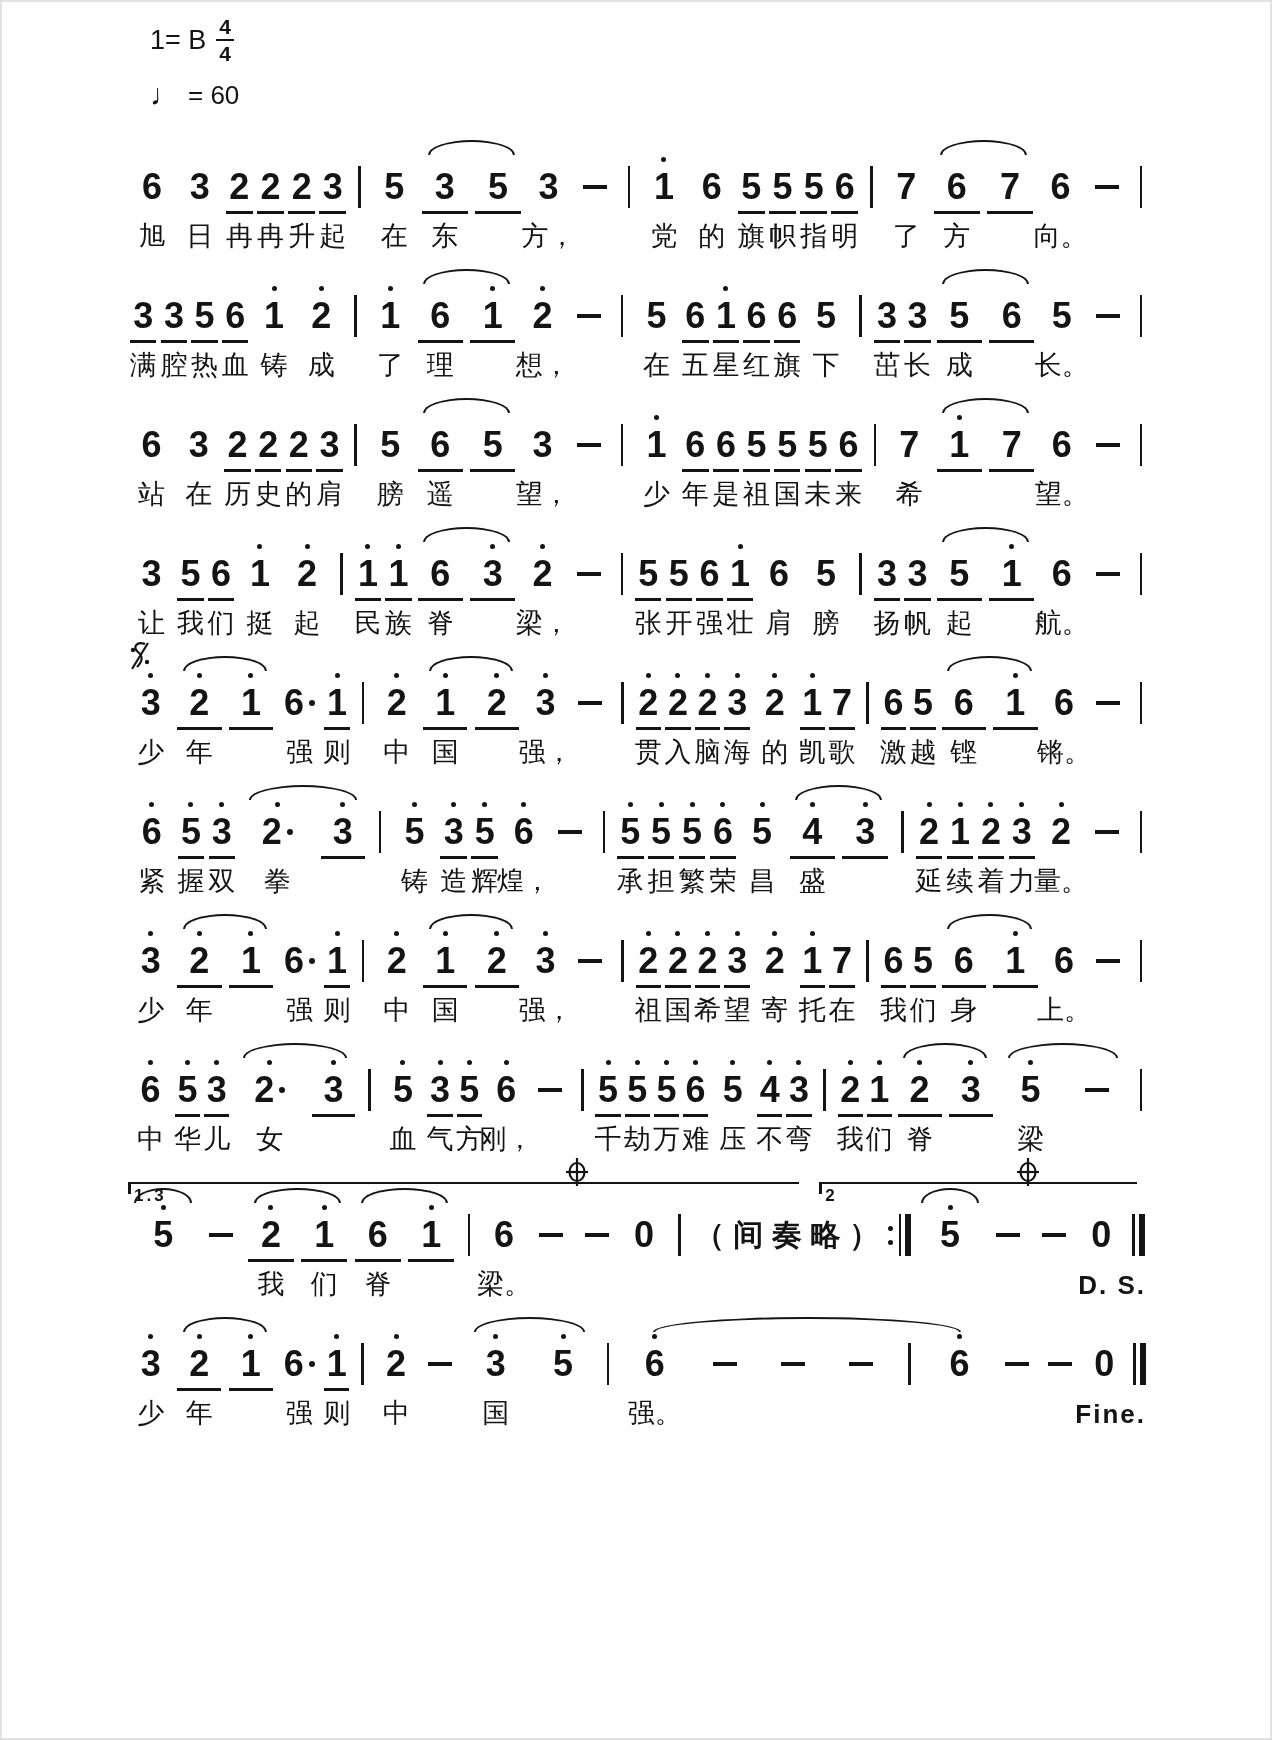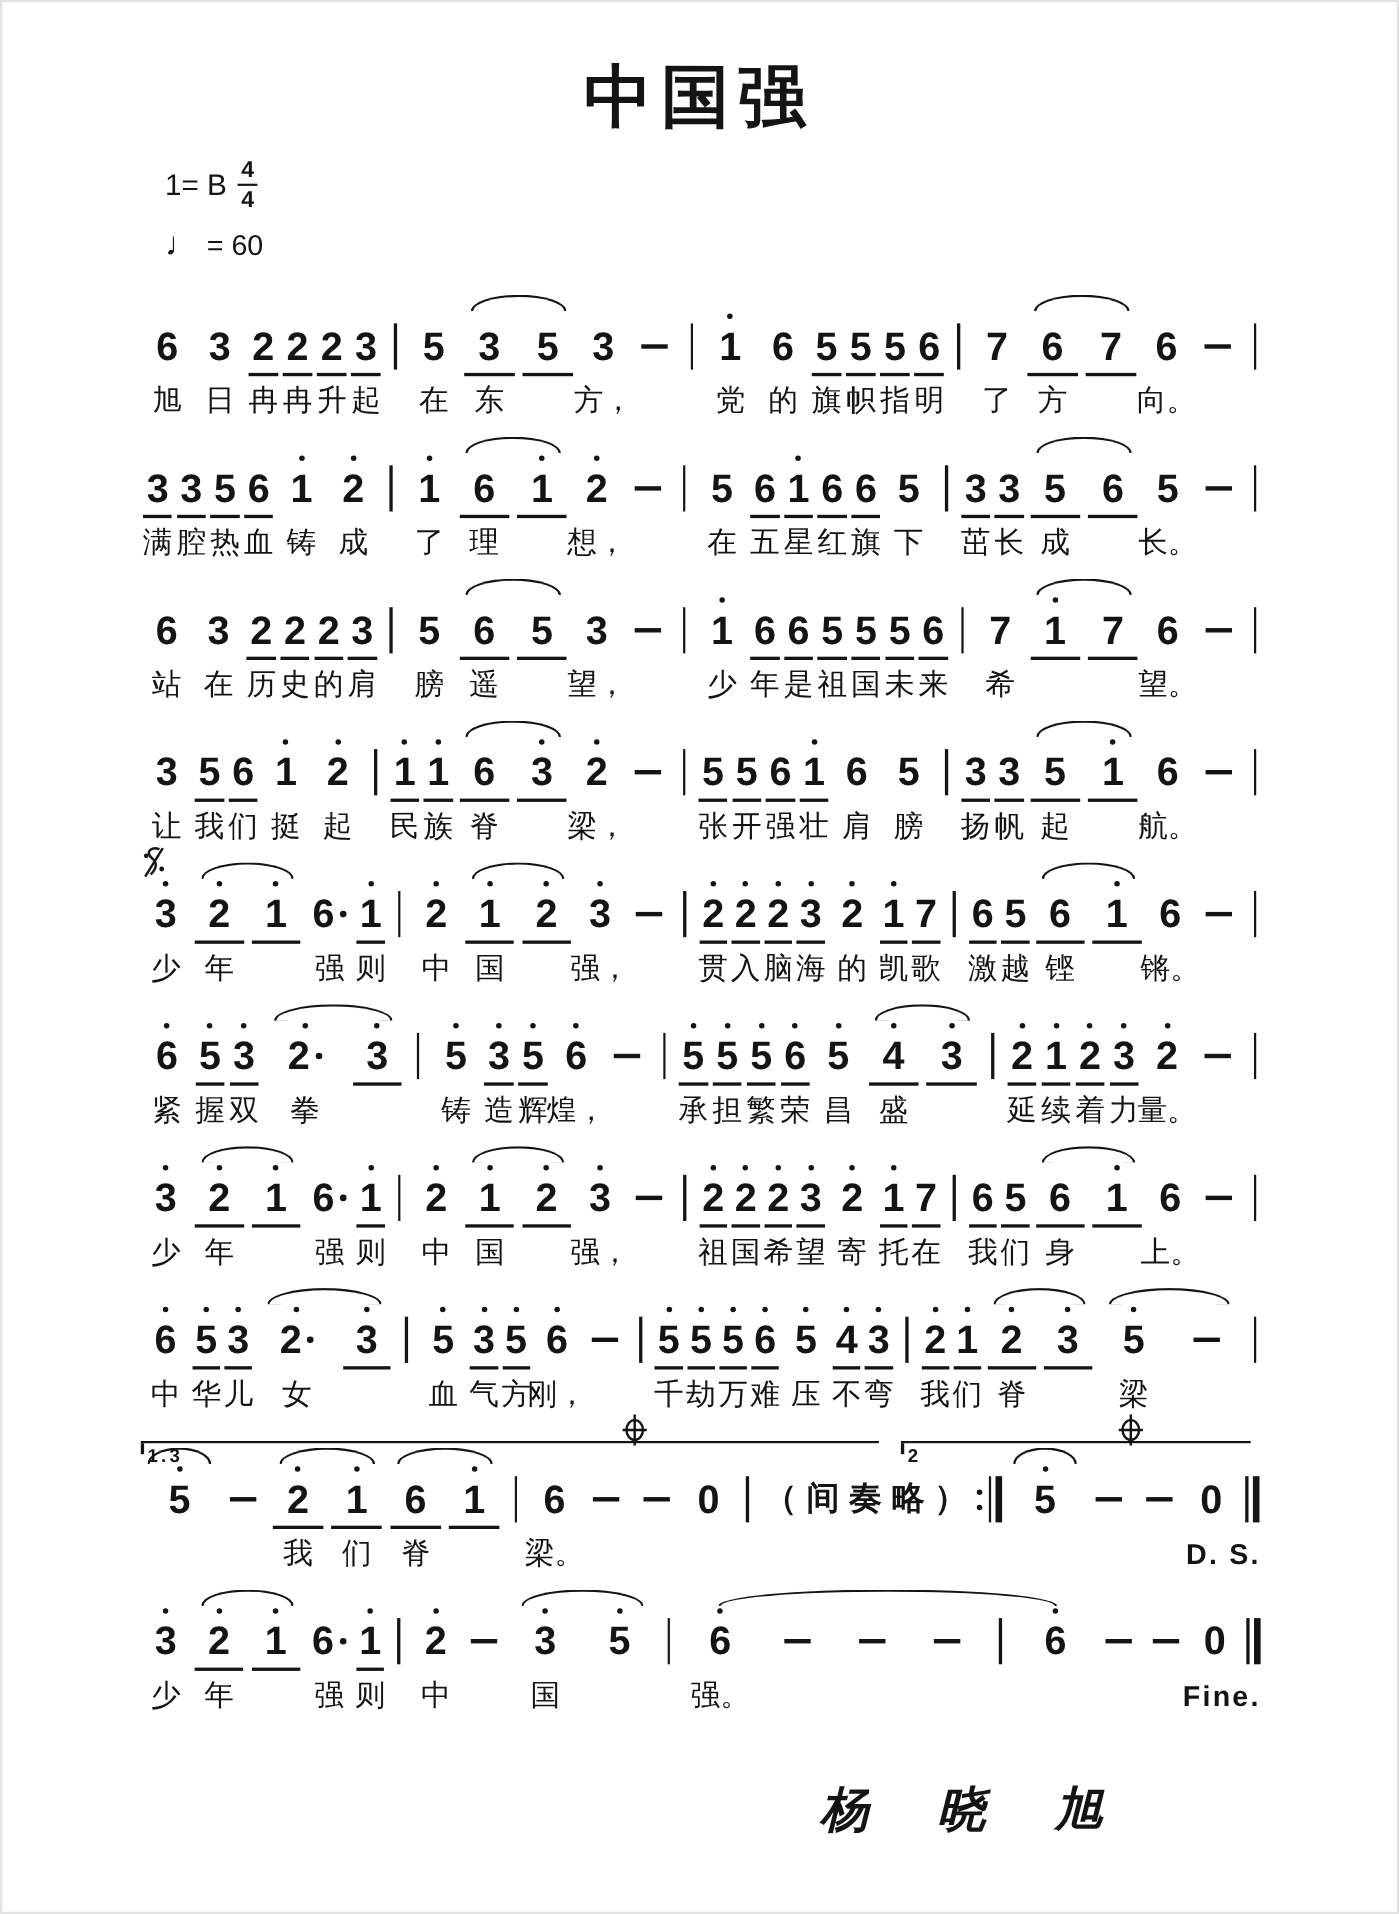--- a/index.html
+++ b/index.html
@@ -57,21 +57,20 @@
   .coda2{left:86.5%;}
   
   .footer{margin-top:56px;padding-right:264px;text-align:right;font-style:italic;}
   .sig{font-size:44px;font-weight:bold;word-spacing:42px;letter-spacing:4px;}
   .date{font-size:29px;font-weight:bold;letter-spacing:3px;margin-top:16px;padding-right:2px;}
 </style>
 </head>
 <body>
 
 <div class="page">
-  <div class="title">中国强</div>
   <div class="meta-row">
     <div class="meta-left">
       <div class="key-line">
         <span>1= B</span>
         <span class="timesig">
           <span class="tsn">4</span>
           <span class="tsd">4</span>
         </span>
       </div>
       <div class="tempo-line">
@@ -2657,15 +2656,14 @@
             </div>
             <div class="nbeam"></div>
             <div class="nlyr"></div>
           </div>
         </div>
         <div class="right-mark">Fine.</div>
       </div>
     </div>
 
   <div class="footer">
-    <div class="sig">杨 晓 旭</div>
   </div>
 </div>
 
 </body></html>

